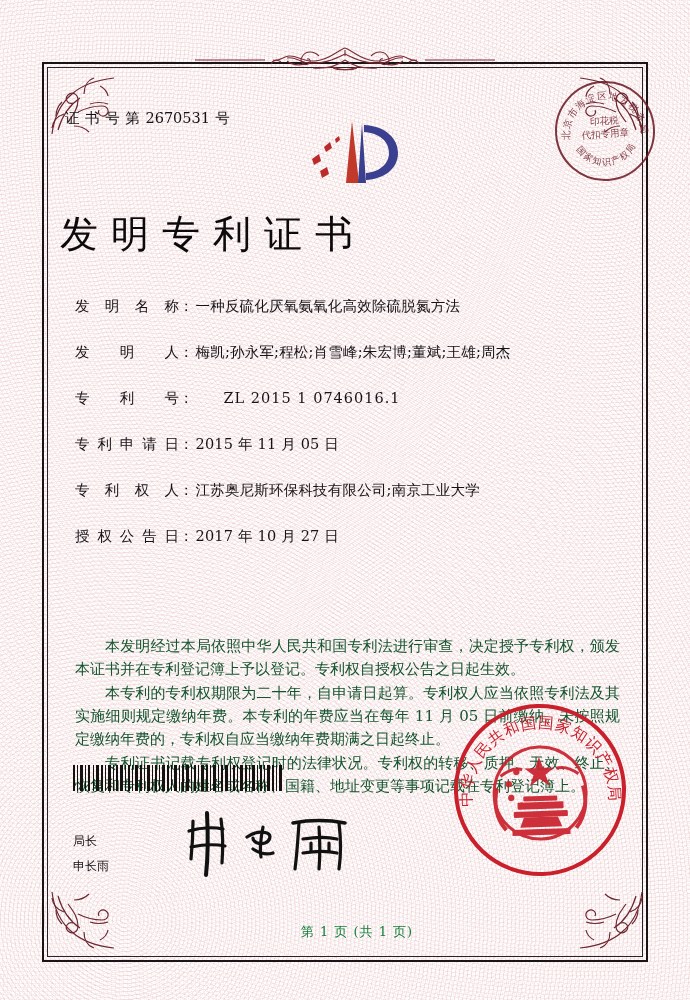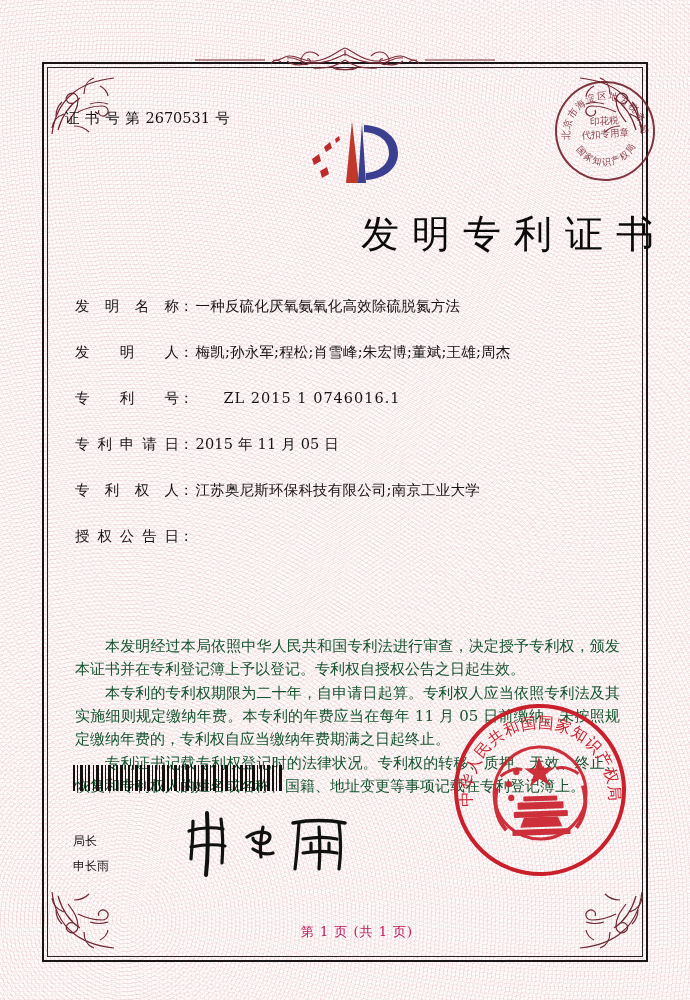--- a/index.html
+++ b/index.html
@@ -140,21 +140,21 @@
     text-align: center;
     font-size: 9.5px;
     line-height: 13px;
     font-family: "DejaVu Serif", "Liberation Serif", serif;
     color: #6d1d27;
   }
 
   .title {
     position: absolute;
     left: 0; right: 0; top: 142px;
-    text-align: right;
+    text-align: left;
     font-size: 38px;
     letter-spacing: 13px;
     text-indent: 13px;
     color: #0d0a0c;
     font-family: "DejaVu Serif", "Liberation Serif", serif;
     font-weight: 500;
   }
 
   
   .fields {
@@ -240,21 +240,21 @@
     letter-spacing: 1px;
     color: #b9202a;
     font-family: "DejaVu Serif", "Liberation Serif", serif;
   }
 
   .footer {
     position: absolute;
     left: 0; right: 0; bottom: 16px;
     text-align: center;
     font-size: 13px;
-    color: #be185d;
+    color: #15803d;
     letter-spacing: 1px;
     font-family: "DejaVu Serif", "Liberation Serif", serif;
   }
 </style>
 </head>
 <body>
 
 <div class="paper">
   <div class="guilloche"></div>
   <div class="guilloche2"></div>
@@ -449,20 +449,21 @@
 
     <div class="field-row">
       <span class="field-label">
         <span>授</span>
           <span>权</span>
           <span>公</span>
           <span>告</span>
           <span>日</span>
       </span>
       <span class="field-colon">：</span>
+      <span class="field-value">2017 年 10 月 27 日</span>
     </div>
 
   </div>
 
   <div class="body-text">
     <p>本发明经过本局依照中华人民共和国专利法进行审查，决定授予专利权，颁发本证书并在专利登记簿上予以登记。专利权自授权公告之日起生效。</p>
     <p>本专利的专利权期限为二十年，自申请日起算。专利权人应当依照专利法及其实施细则规定缴纳年费。本专利的年费应当在每年 11 月 05 日前缴纳。未按照规定缴纳年费的，专利权自应当缴纳年费期满之日起终止。</p>
     <p>专利证书记载专利权登记时的法律状况。专利权的转移、质押、无效、终止、恢复和专利权人的姓名或名称、国籍、地址变更等事项记载在专利登记簿上。</p>
   </div>
 

